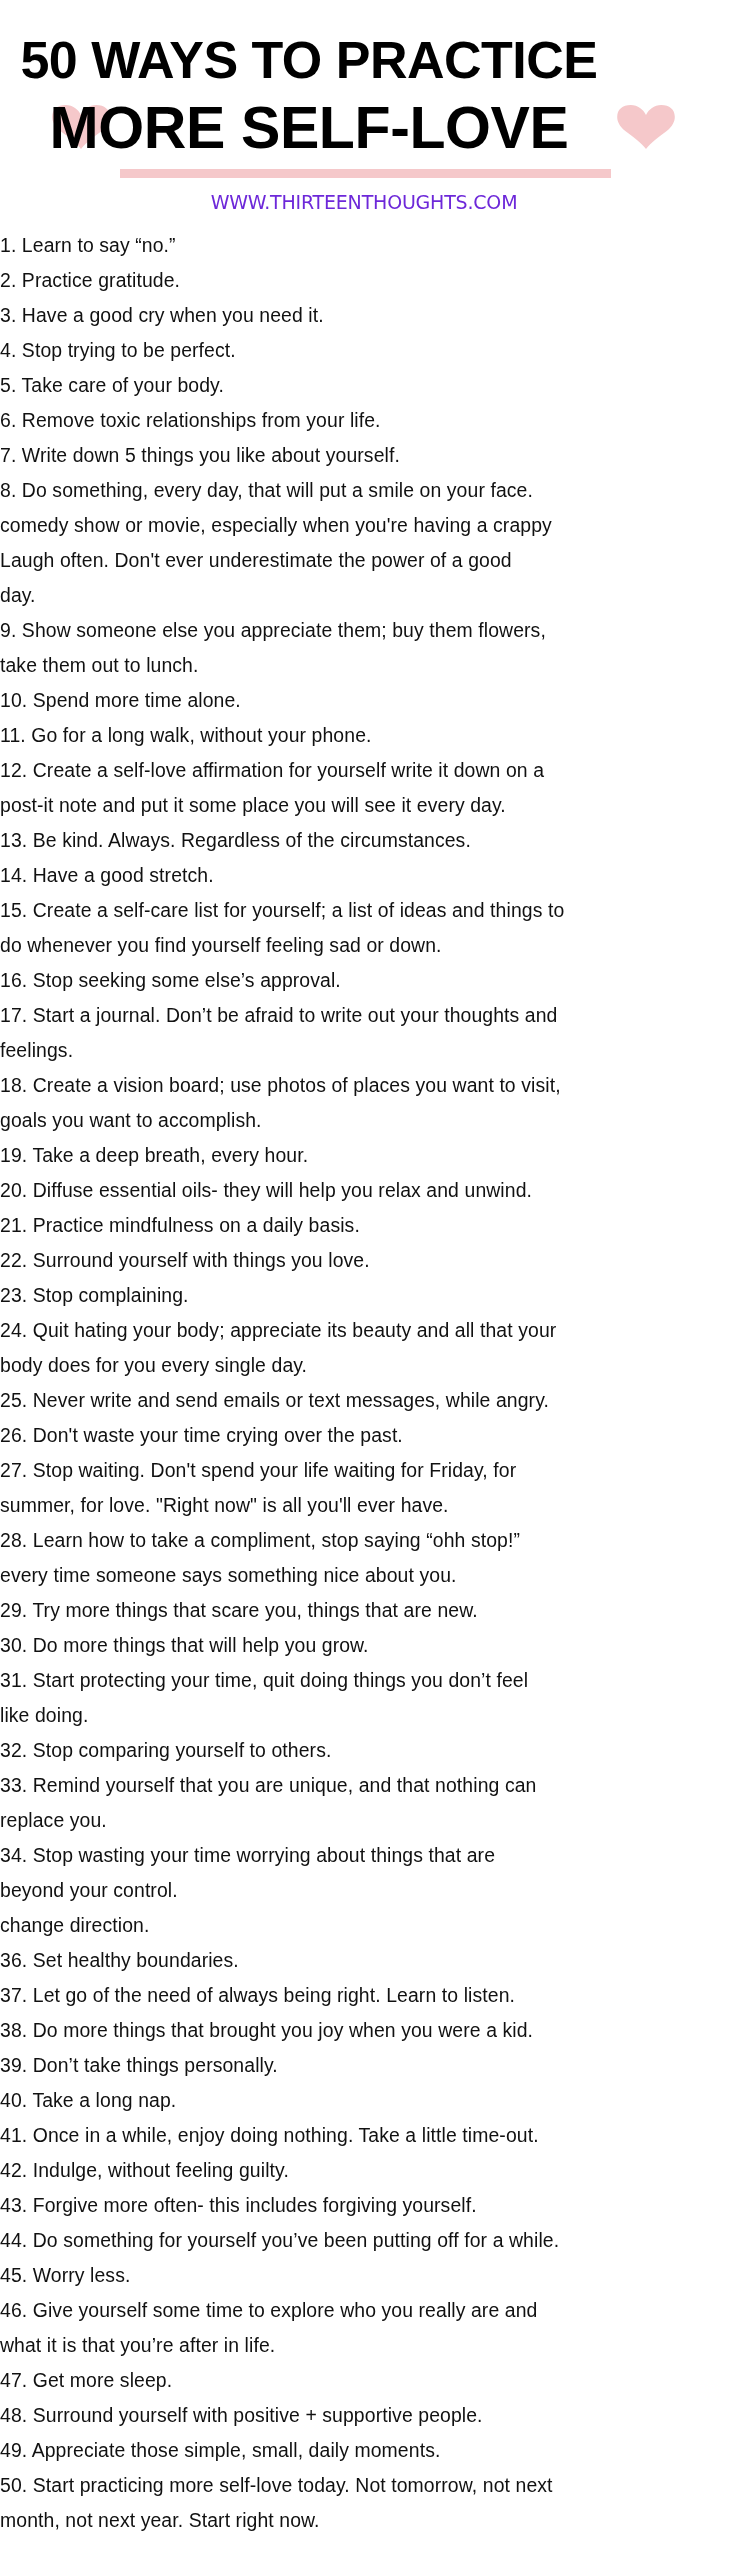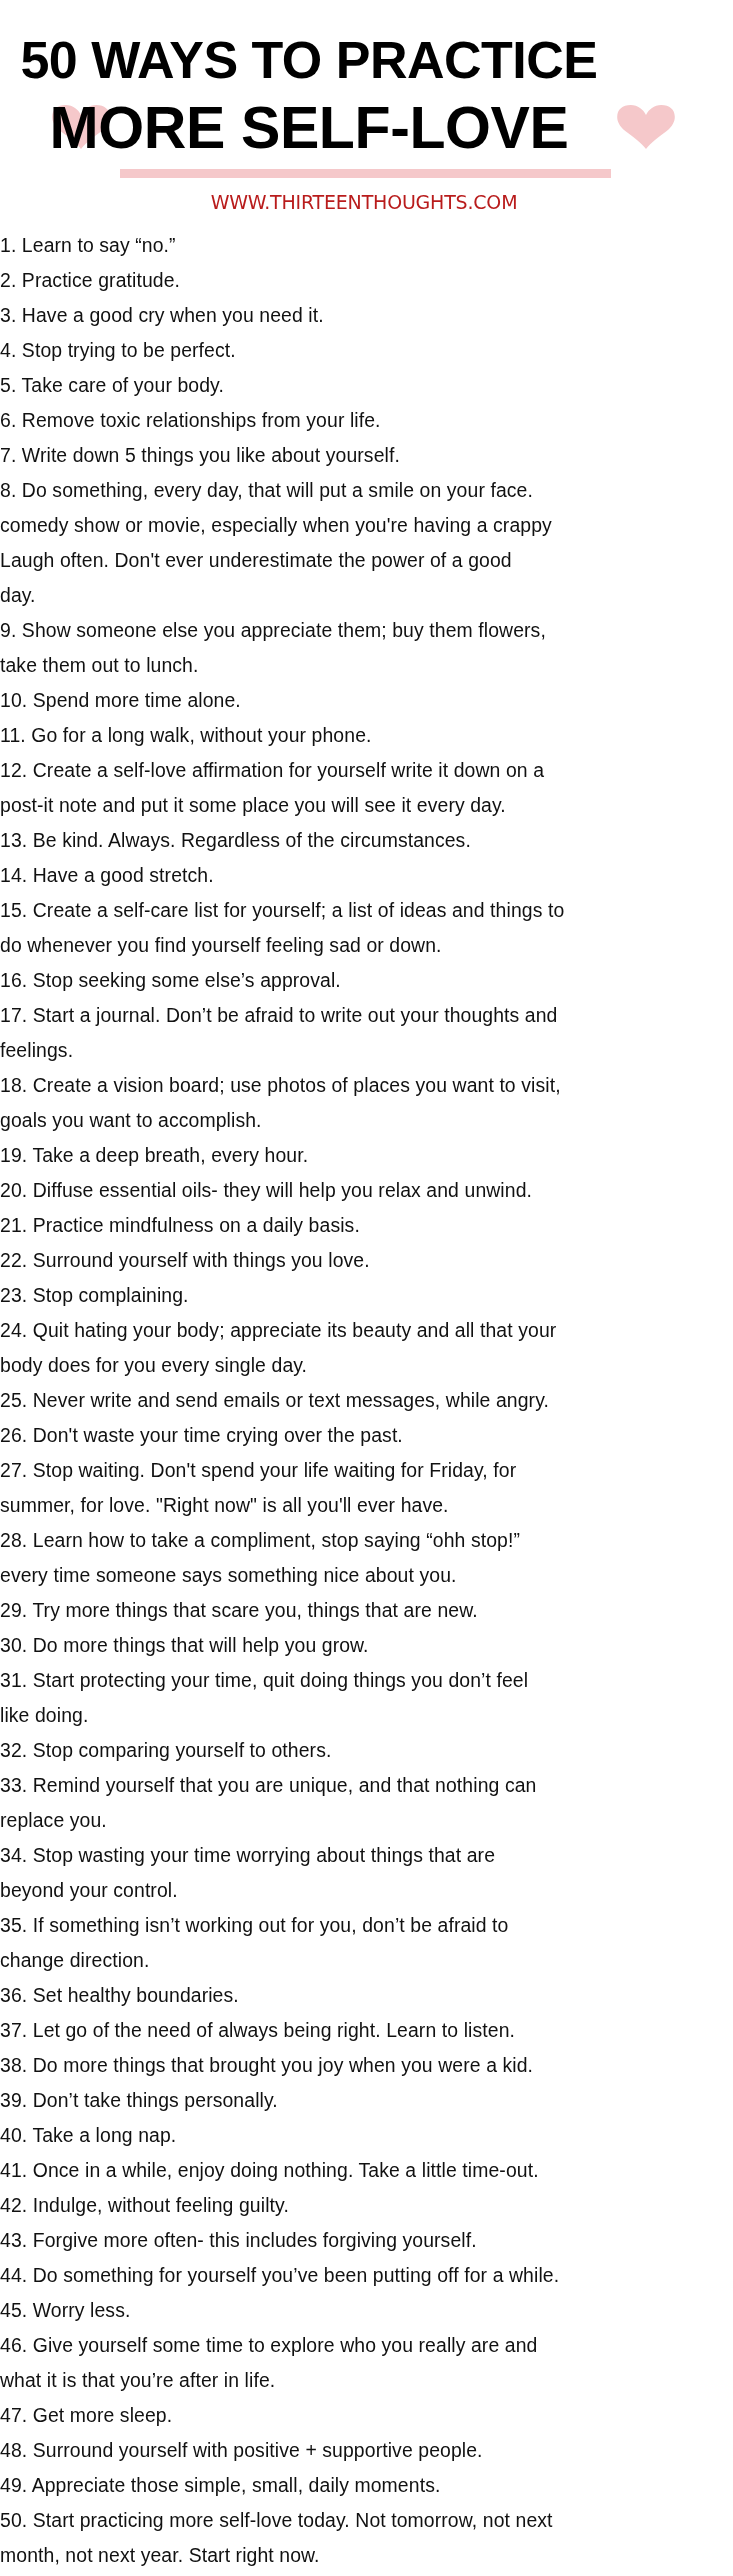--- a/index.html
+++ b/index.html
@@ -55,21 +55,21 @@
     .site-url {
       position: absolute;
       left: 0;
       width: 728px;
       top: 193px;
       text-align: center;
       font-family: "DejaVu Sans", sans-serif;
       font-weight: normal;
       font-size: 19px;
       letter-spacing: -0.2px;
-      color: #b91c1c;
+      color: #6d28d9;
       line-height: 1;
       white-space: nowrap;
     }
     .list {
       position: absolute;
       left: 0;
       top: 234px;
       width: 734px;
       margin: 0;
       padding: 0;
@@ -224,21 +224,20 @@
     </li>
     <li class="list-item">
       <span class="item-line">33. Remind yourself that you are unique, and that nothing can</span>
       <span class="item-line">replace you.</span>
     </li>
     <li class="list-item">
       <span class="item-line">34. Stop wasting your time worrying about things that are</span>
       <span class="item-line">beyond your control.</span>
     </li>
     <li class="list-item">
-      <span class="item-line">35. If something isn’t working out for you, don’t be afraid to</span>
       <span class="item-line">change direction.</span>
     </li>
     <li class="list-item">
       <span class="item-line">36. Set healthy boundaries.</span>
     </li>
     <li class="list-item">
       <span class="item-line">37. Let go of the need of always being right. Learn to listen.</span>
     </li>
     <li class="list-item">
       <span class="item-line">38. Do more things that brought you joy when you were a kid.</span>

